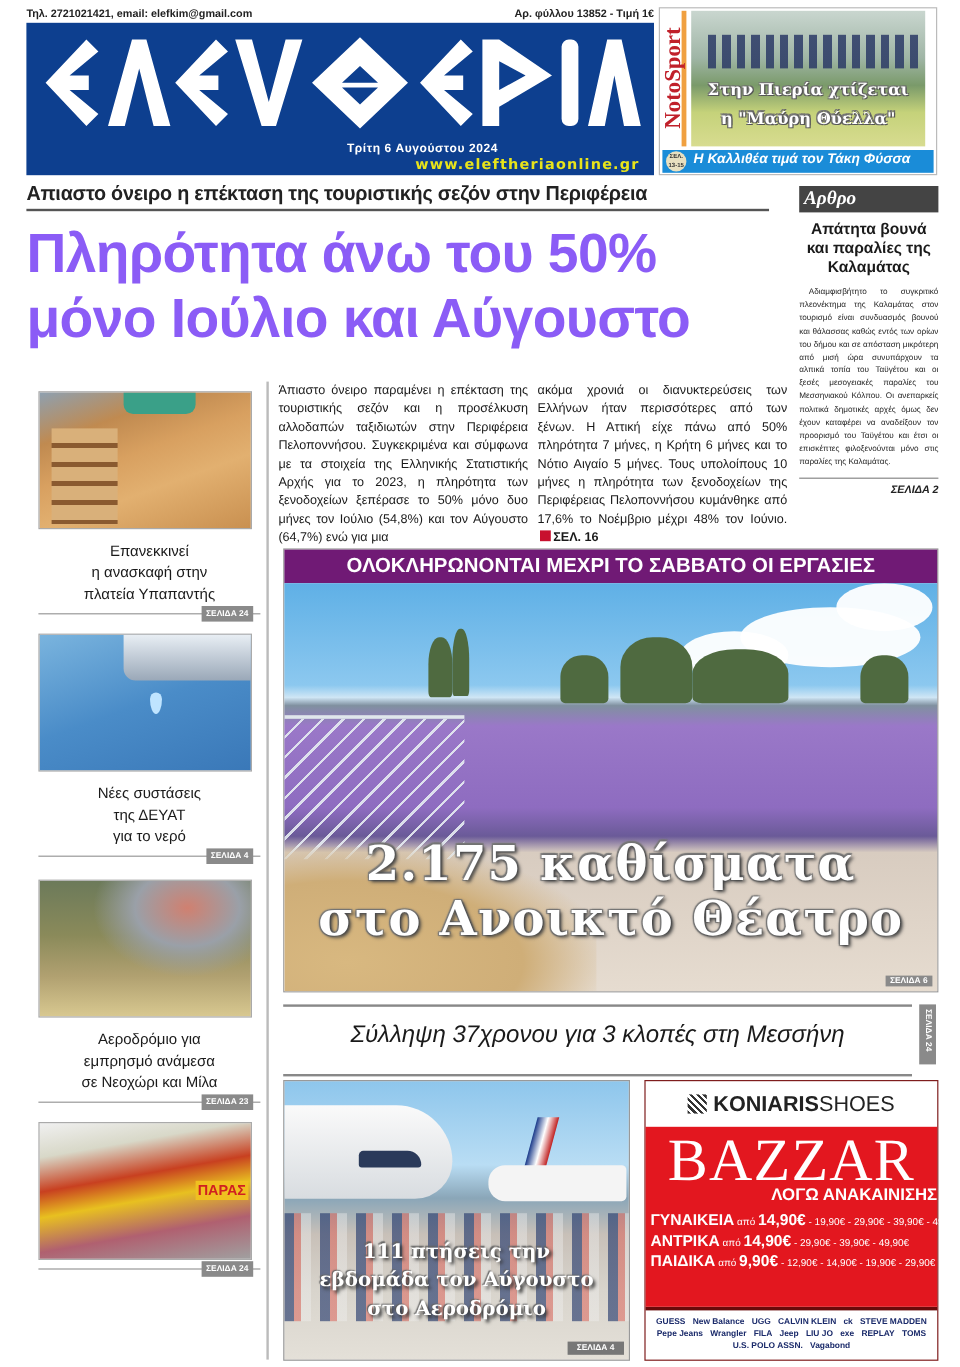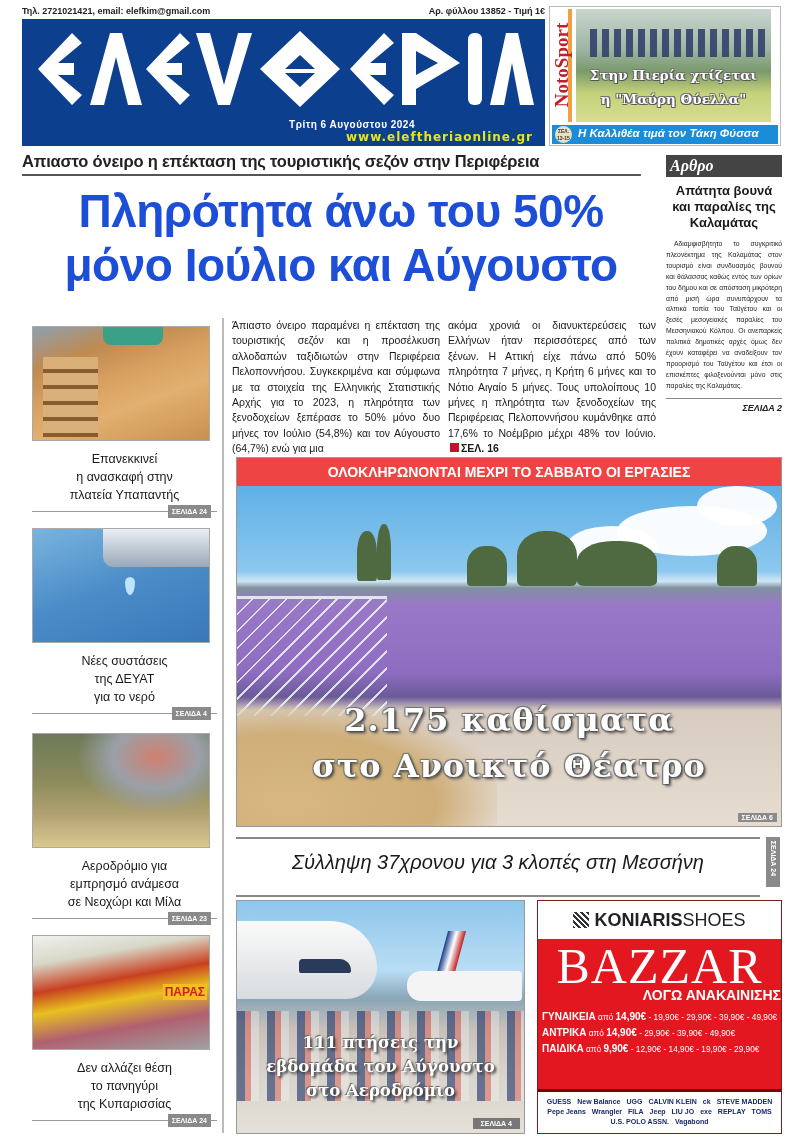--- a/index.html
+++ b/index.html
@@ -24,21 +24,21 @@
   .players { position: absolute; left: 14px; top: 20px; width: 180px; height: 28px;
      background: repeating-linear-gradient(90deg, #2b3a66 0 7px, transparent 7px 12px); opacity: .85; }
   .sport-head { position: absolute; left: 0; width: 100%; text-align: center; font-family: "DejaVu Serif", serif; font-weight: bold; color: #ffffff;
      text-shadow: 1px 1px 0 #555, -1px -1px 0 #777, 1px -1px 0 #666, -1px 1px 0 #666; font-size: 13.5px; }
   .sport-bar { position: absolute; left: 2px; top: 118px; width: 226px; height: 19px; background: #1a8cd8; }
   .sport-badge { position: absolute; left: 3px; top: 1px; width: 17px; height: 17px; border-radius: 50%; background: #e8e0c0; font-size: 5px; font-weight: bold; text-align: center; line-height: 7px; padding-top: 2px; color: #333; }
   .sport-bar-text { position: absolute; left: 26px; top: 2px; font-size: 11.5px; font-weight: bold; font-style: italic; color: #fff; }
 
   
   .kicker { left: 22px; top: 152px; width: 638px; font-size: 17px; font-weight: bold; color: #222; border-bottom: 2px solid #555; padding-bottom: 2px; letter-spacing: -0.2px; font-family: "Liberation Sans", sans-serif; transform: scaleX(0.97); transform-origin: left; }
-  .headline { left: 22px; top: 184px; width: 638px; text-align: center; font-size: 46px; line-height: 54px; font-weight: bold; color: #1d4ed8; letter-spacing: -0.5px; font-family: "Liberation Sans", sans-serif; }
+  .headline { left: 22px; top: 184px; width: 638px; text-align: left; font-size: 46px; line-height: 54px; font-weight: bold; color: #8b5cf6; letter-spacing: -0.5px; font-family: "Liberation Sans", sans-serif; }
 
   
   .article { left: 666px; top: 155px; width: 116px; height: 290px; }
   .article-tag { height: 22px; background: #444; color: #fff; font-family: "Liberation Serif", serif; font-style: italic; font-weight: bold; font-size: 16px; padding-left: 4px; line-height: 22px; }
   .article-title { margin-top: 6px; text-align: center; font-size: 13px; font-weight: bold; line-height: 16px; color: #1a1a1a; }
   .article-body { margin-top: 8px; font-size: 6.8px; line-height: 10.9px; text-align: justify; text-indent: 8px; color: #222; }
   .article-page { margin-top: 6px; border-top: 1px solid #888; padding-top: 4px; text-align: right; font-size: 9px; font-weight: bold; font-style: italic; color: #222; }
 
   
   .lead-col { top: 318px; width: 208px; font-size: 10.5px; line-height: 15.4px; text-align: justify; color: #1a1a1a; }
@@ -60,28 +60,28 @@
   .ph-dig::after { content:""; position:absolute; left:70px; top:0; width:60px; height:18px; background:#3aa088; border-radius: 0 0 8px 8px; }
   .ph-tap { background: linear-gradient(160deg, #7ab4de 0%, #4a8cc8 50%, #3a78b8 100%); }
   .ph-tap::before { content:""; position:absolute; left:70px; top:0; width:110px; height:38px; background: linear-gradient(180deg,#e8eef4,#9aa8b8); border-radius: 0 0 0 10px; }
   .ph-tap::after { content:""; position:absolute; left:92px; top:48px; width:10px; height:18px; background:#bfe4ff; border-radius: 50% 50% 50% 50% / 30% 30% 70% 70%; }
   .ph-fire { background: radial-gradient(ellipse at 70% 20%, #d08070 0%, #9aa0a8 25%, transparent 45%), linear-gradient(180deg, #6c7a5a 0%, #8a8a5a 40%, #b0a070 70%, #d8c890 100%); }
   .ph-fair { background: linear-gradient(170deg, #f0f0f0 0%, #d8d8c8 20%, #c84020 40%, #e8c020 55%, #b06070 75%, #a0a0a0 100%); }
   .ph-fair::after { content:"ΠΑΡΑΣ"; position:absolute; right:2px; top:48px; font-size:12px; font-weight:bold; color:#d02020; background:#f0c020; padding:1px 2px; }
 
   
   .feature { left: 236px; top: 457px; width: 546px; height: 370px; border: 1px solid #999; }
-  .feature-bar { height: 28px; background: #ef4444; color: #fff; font-weight: bold; font-size: 14px; text-align: center; line-height: 28px; }
+  .feature-bar { height: 28px; background: #701a75; color: #fff; font-weight: bold; font-size: 17px; text-align: center; line-height: 28px; }
   .feature-photo { position: absolute; left: 0; top: 28px; width: 544px; height: 340px; overflow: hidden;
      background: linear-gradient(180deg, #5fb0e6 0%, #8cc8ef 25%, #cfe6f5 28%, #8090a0 30%, #9a78c8 35%, #8e6cc0 55%, #6a5a98 62%, #d8ccc0 66%, #e6dcd0 100%); }
   .cloud { position:absolute; background:#ffffff; border-radius:50%; opacity:.95; }
   .tree { position:absolute; background:#4f6a40; border-radius:45% 45% 10% 10%; }
   .stairs { position:absolute; left:0; top:110px; width:150px; height:120px; border-top:3px solid #e0e6ec; background: repeating-linear-gradient(135deg, transparent 0 10px, rgba(230,236,242,.9) 10px 12px); }
   .sand { position:absolute; left:0; bottom:0; width:260px; height:120px; background: radial-gradient(ellipse at 20% 80%, #d8b880 0%, #cfae78 50%, transparent 75%); }
-  .feature-title { position: absolute; left: 0; width: 100%; text-align: center; font-family: "DejaVu Serif", serif; font-weight: bold; font-size: 32px; line-height: 44px; color: #ffffff;
+  .feature-title { position: absolute; left: 0; width: 100%; text-align: center; font-family: "DejaVu Serif", serif; font-weight: bold; font-size: 40px; line-height: 44px; color: #ffffff;
      text-shadow: 2px 2px 3px #444, -1px -1px 1px #777, 1px -1px 1px #777, -1px 1px 1px #777; letter-spacing: 1px; }
   .feature-pg { position:absolute; right:4px; bottom:4px; background:#8a8a8a; color:#fff; font-size:7px; font-weight:bold; padding:1px 4px; }
 
   
   .brief { left: 236px; top: 837px; width: 524px; height: 60px; border-top: 2px solid #888; border-bottom: 2px solid #888; text-align: center; line-height: 46px; font-size: 20px; font-style: italic; color: #1a1a1a; }
   .brief-pg { left: 766px; top: 837px; width: 14px; height: 50px; background: #8a8a8a; }
   .brief-pg span { position:absolute; left:-14px; top:18px; width:42px; transform: rotate(90deg); font-size:7px; font-weight:bold; color:#fff; text-align:center; }
 
   
   .airport { left: 236px; top: 900px; width: 289px; height: 234px; border: 1px solid #999; overflow: hidden;
@@ -96,21 +96,21 @@
 
   
   .ad { left: 537px; top: 900px; width: 245px; height: 234px; border: 1px solid #7f1d1d; background: #fff; }
   .ad-brand { height: 38px; display:flex; align-items:center; justify-content:center; font-size: 18px; color:#222; }
   .ad-brand b { font-weight: bold; }
   .ad-logo { width: 16px; height: 16px; margin-right: 5px; background: repeating-linear-gradient(45deg,#333 0 2px,#fff 2px 4px); }
   .ad-red { height: 150px; background: #e3171f; color: #fff; position: relative; }
   .ad-bazzar { text-align:center; font-family: "Liberation Serif", serif; font-size: 50px; line-height: 42px; padding-top: 6px; letter-spacing: 1px; }
   .ad-sub { text-align:right; font-size: 14px; font-weight: bold; margin-top: 0px; }
   .ad-price { font-size: 8.3px; line-height: 16px; padding-left: 4px; margin-top: 6px; white-space: nowrap; }
-  .ad-price b { font-size: 10px; }
+  .ad-price b { font-size: 13px; }
   .ad-logos { padding: 6px 6px; display: flex; flex-wrap: wrap; gap: 3px 6px; justify-content: center; align-items:center; border-top: 3px solid #6a0a0a; }
   .ad-logos span { font-size: 7px; font-weight: bold; color: #1a2a6a; }
 </style>
 </head>
 <body>
 
 <div class="abs topline">Τηλ. 2721021421, email: elefkim@gmail.com</div>
 <div class="abs issue">Αρ. φύλλου 13852 - Τιμή 1€</div>
 
 <div class="abs mast">
@@ -203,25 +203,20 @@
       <div>Αεροδρόμιο για</div>
         <div>εμπρησμό ανάμεσα</div>
         <div>σε Νεοχώρι και Μίλα</div>
     </div>
     <div class="pg">
         <span>ΣΕΛΙΔΑ 23</span>
       </div>
   </div>
   <div class="story" style="top:617px">
     <div class="photo ph-fair"></div>
-    <div class="cap">
-      <div>Δεν αλλάζει θέση</div>
-        <div>το πανηγύρι</div>
-        <div>της Κυπαρισσίας</div>
-    </div>
     <div class="pg">
         <span>ΣΕΛΙΔΑ 24</span>
       </div>
   </div>
 </div>
 
 <div class="abs feature">
   <div class="feature-bar">ΟΛΟΚΛΗΡΩΝΟΝΤΑΙ ΜΕΧΡΙ ΤΟ ΣΑΒΒΑΤΟ ΟΙ ΕΡΓΑΣΙΕΣ</div>
   <div class="feature-photo">
     <div class="cloud" style="left:380px; top:20px; width:150px; height:50px;"></div>

